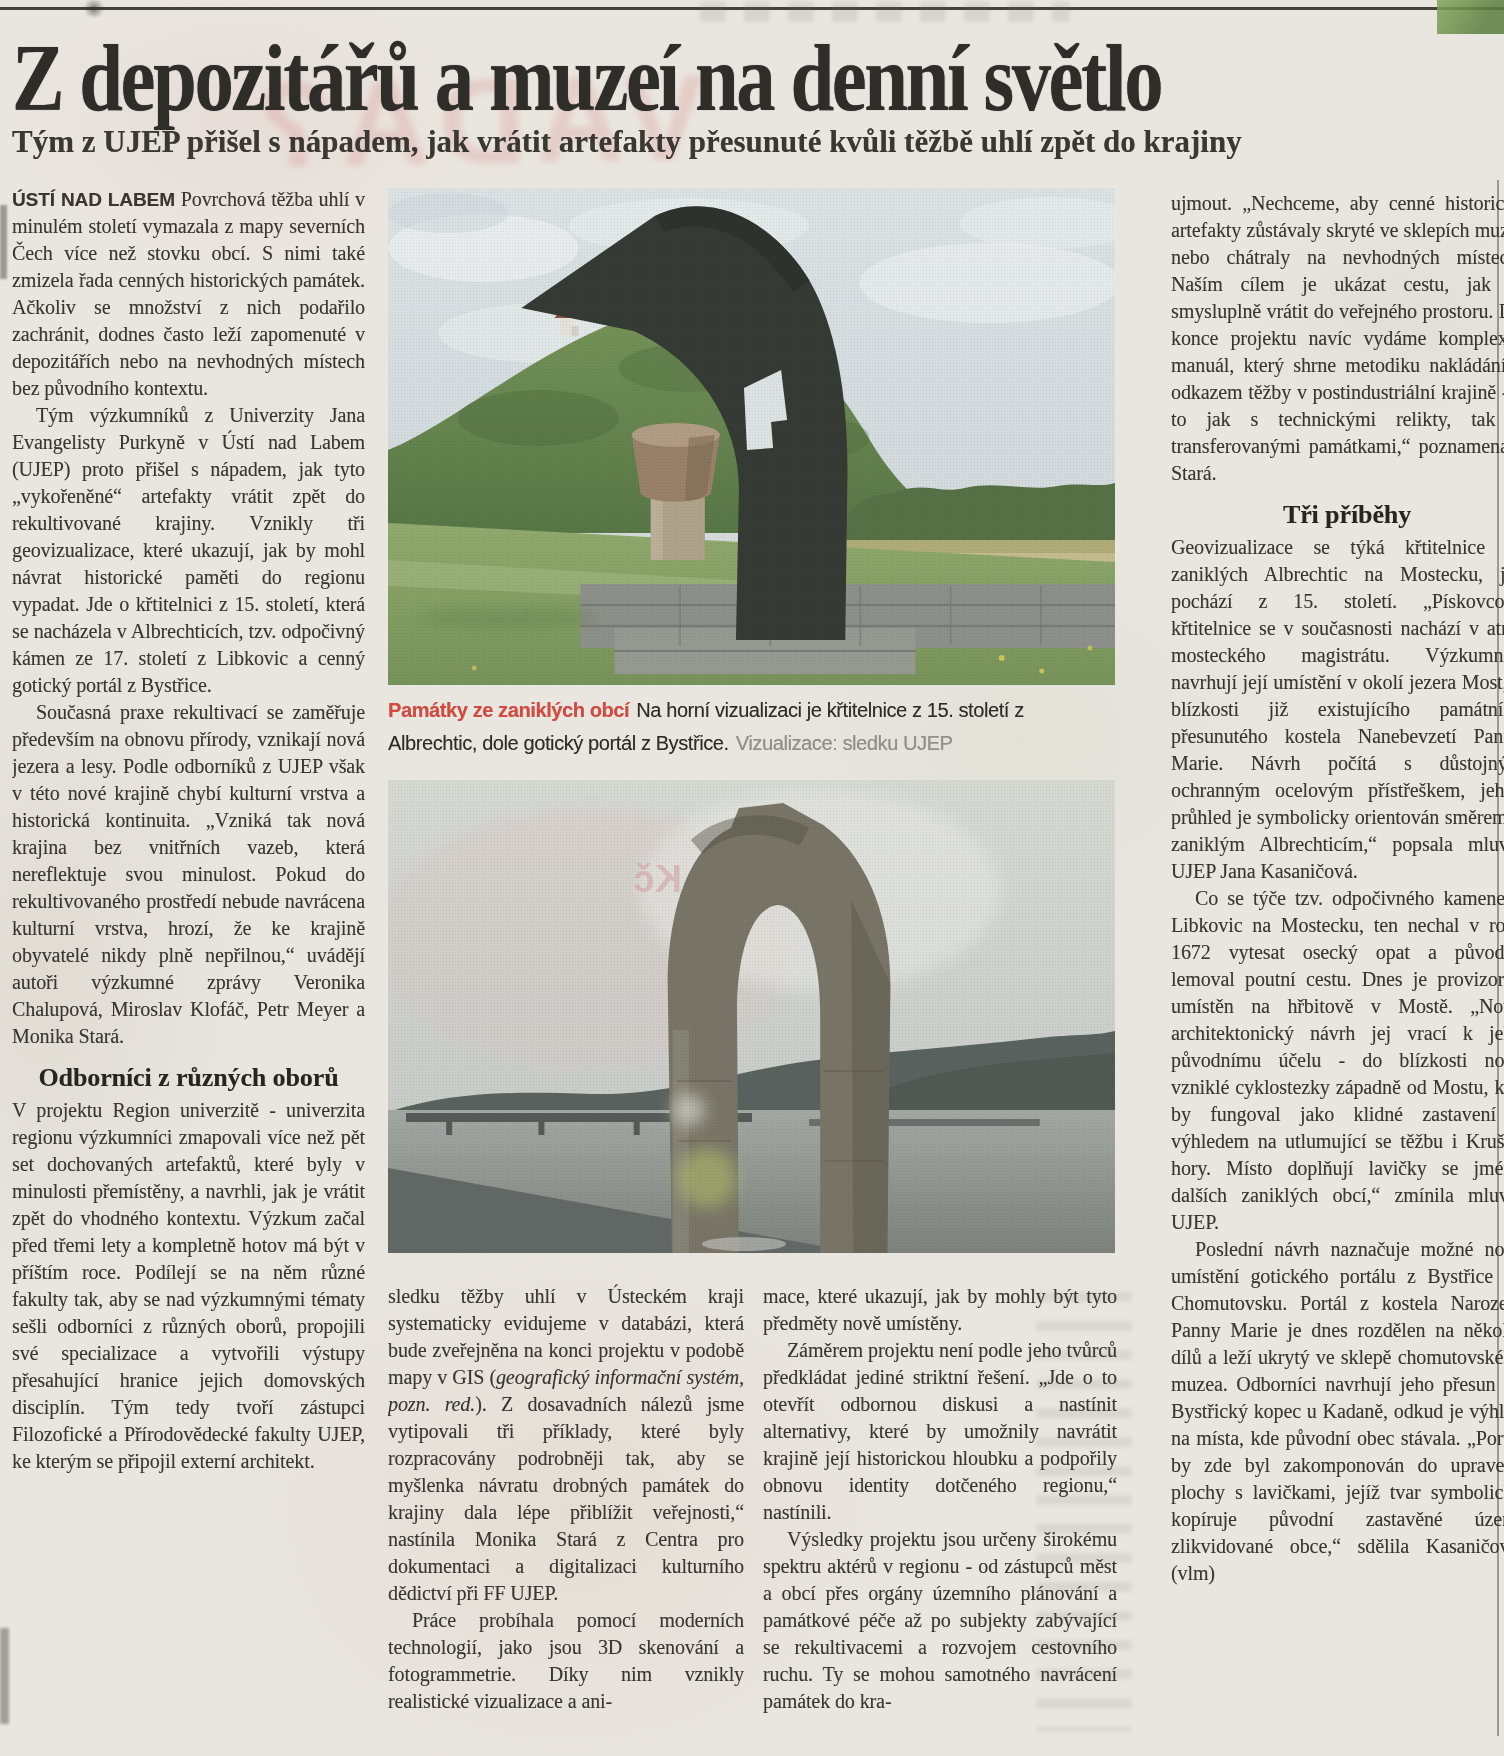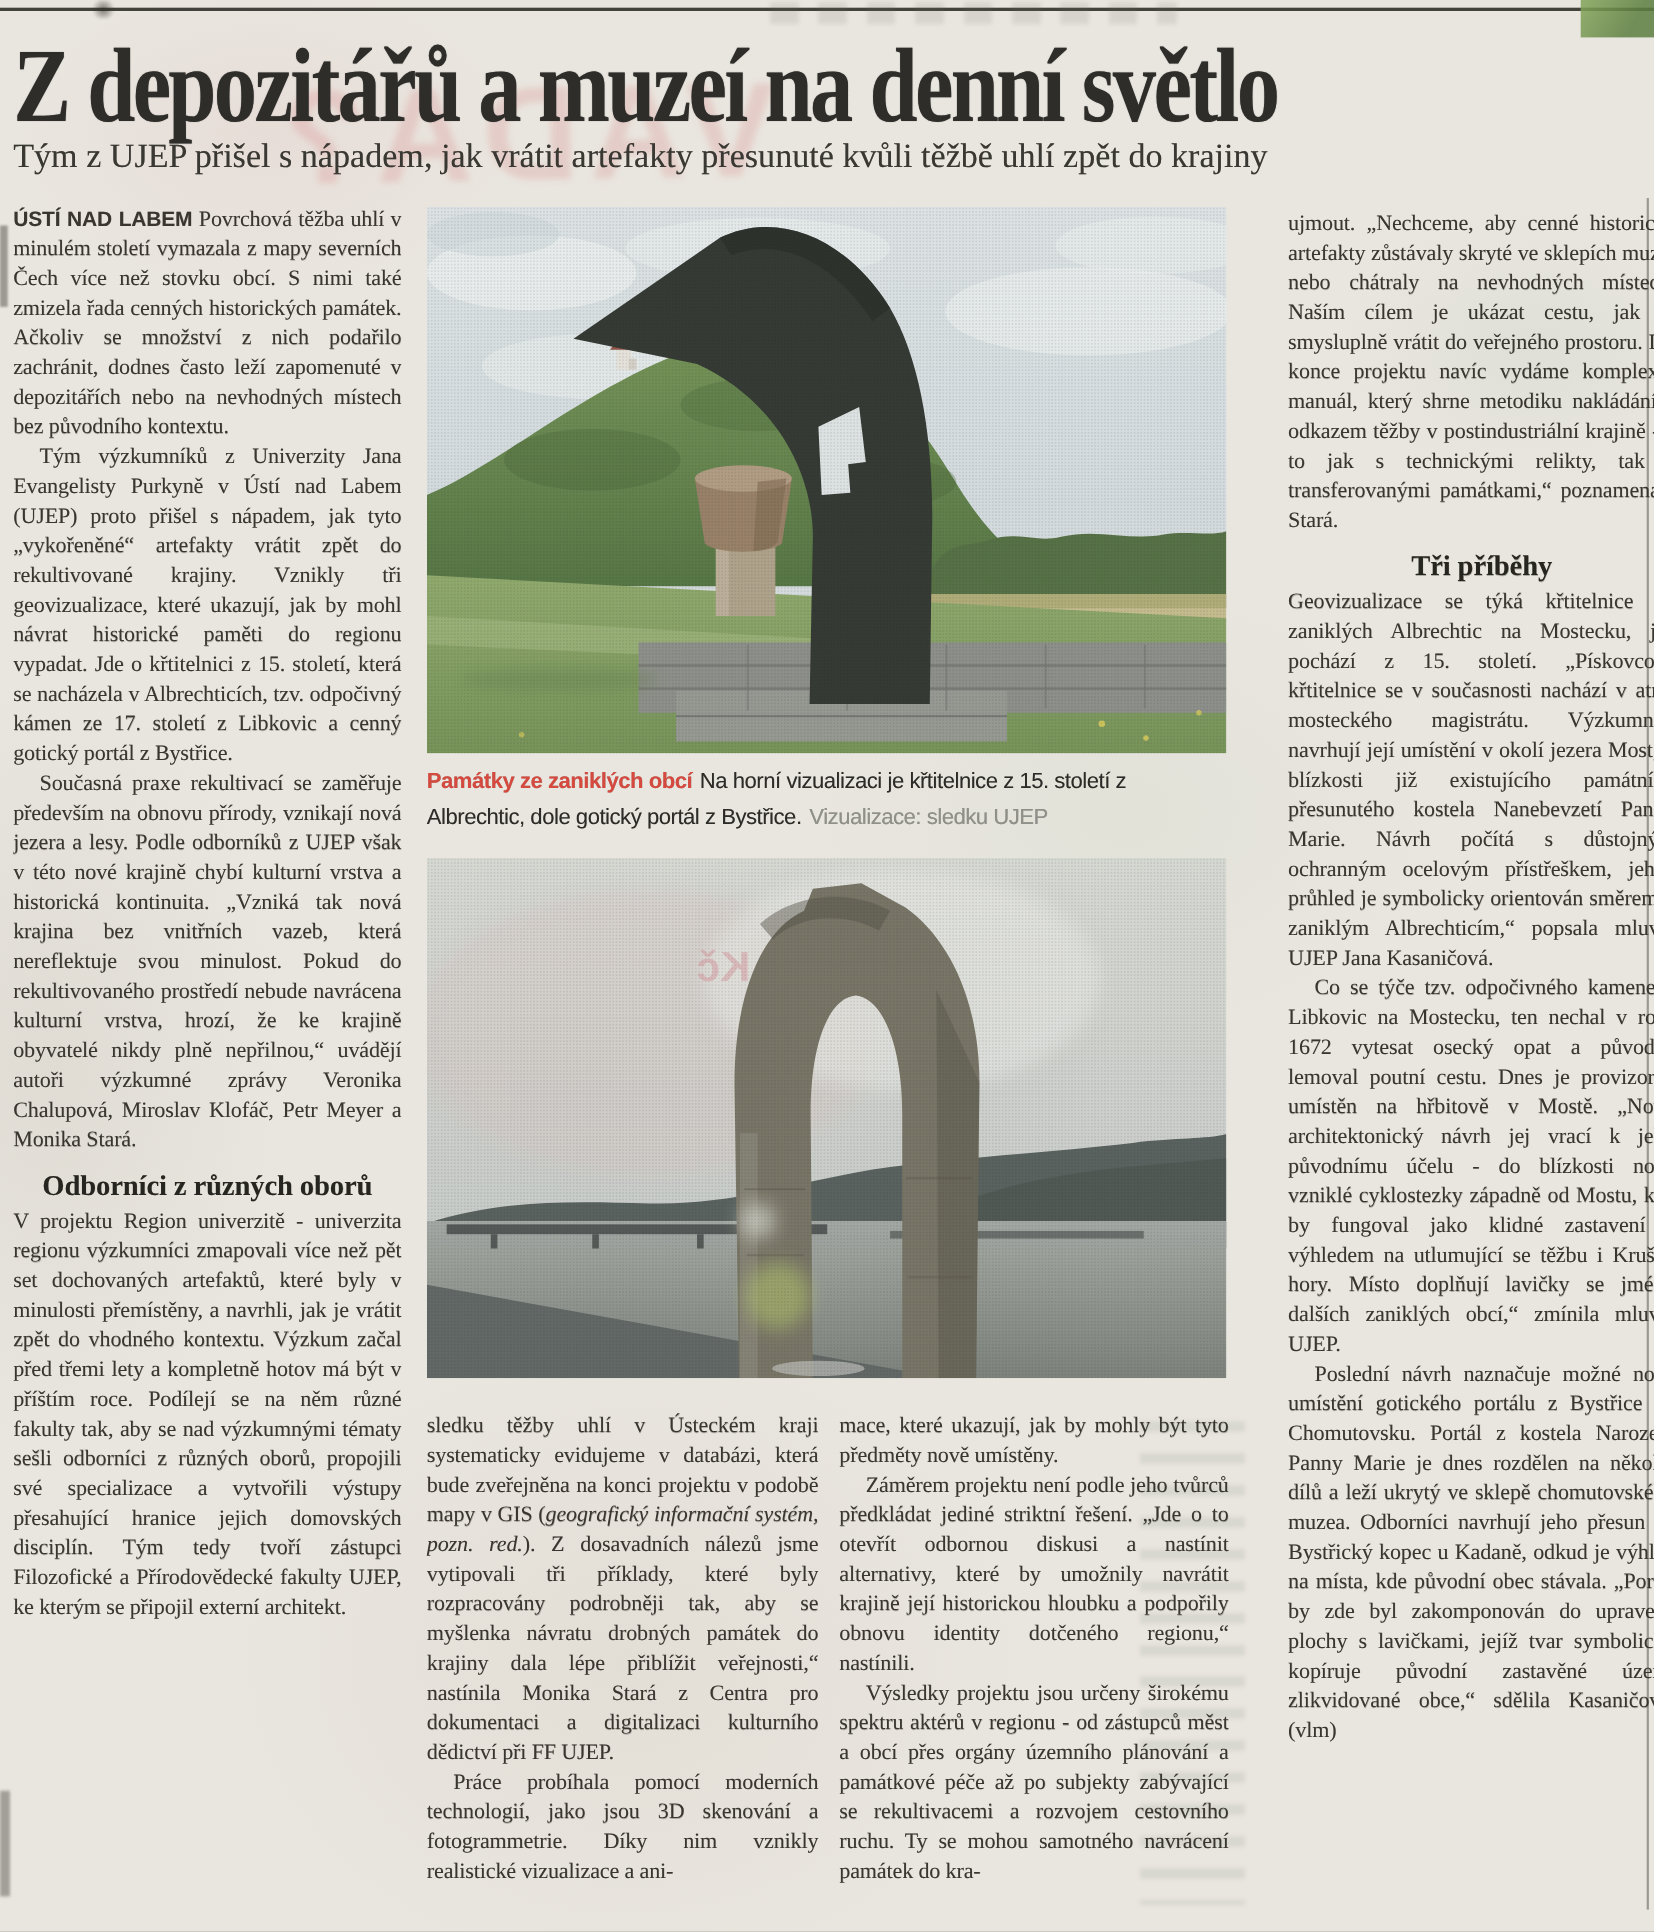--- a/index.html
+++ b/index.html
@@ -36,21 +36,21 @@
     background:repeating-linear-gradient(rgba(86,104,88,.9) 0 10px,transparent 10px 29px);filter:blur(2px);}
 
   .title{
     position:absolute;left:12px;top:22px;margin:0;width:1520px;z-index:2;
     font-size:96px;font-weight:bold;color:#2e2d2a;letter-spacing:-3px;white-space:nowrap;
     transform:scaleX(.82);transform-origin:left top;
     text-shadow:0 0 1px rgba(46,45,42,.6);
   }
   .subtitle{
     position:absolute;left:12px;top:124px;margin:0;width:1480px;z-index:2;
-    font-size:31px;font-weight:normal;color:#3a3833;letter-spacing:0;white-space:nowrap;
+    font-size:31px;font-weight:bold;color:#3a3833;letter-spacing:0;white-space:nowrap;
     text-shadow:0 0 .5px rgba(58,56,51,.5);
   }
 
   .col{position:absolute;z-index:2;text-align:justify;hyphens:auto;-webkit-hyphens:auto;
        font-size:20px;line-height:27px;letter-spacing:-.1px;overflow:hidden;
        text-shadow:.3px .3px .5px rgba(56,53,46,.32);}
   .col1{left:12px;top:186px;width:353px;height:1570px;}
   .col2{left:388px;top:1283px;width:356px;height:473px;}
   .col3{left:763px;top:1283px;width:354px;height:473px;}
   .col4{left:1171px;top:190px;width:352px;height:1566px;}

